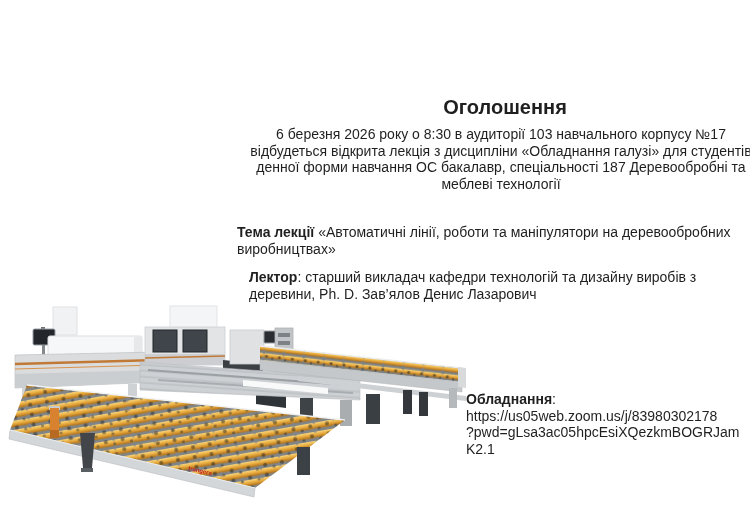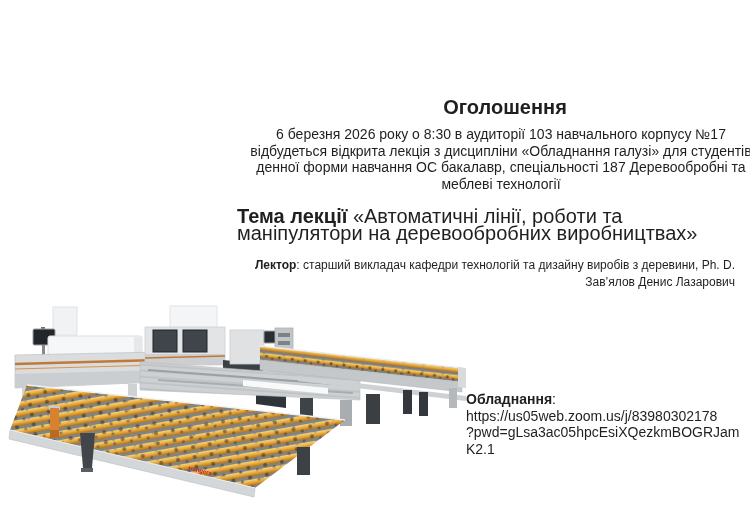--- a/index.html
+++ b/index.html
@@ -13,26 +13,26 @@
   }
   .title {
     position:absolute; left:237px; top:84px; width:512px;
     text-align:center; font-size:20px; font-weight:bold; margin:12px;
   }
   .announce {
     position:absolute; left:237px; top:118px; width:512px;
     text-align:center; font-size:14px; line-height:16.6px; margin:8px;
   }
   .topic {
-    position:absolute; left:237px; top:208px; width:498px;
-    font-size:20px; line-height:17px; margin:0;
+    position:absolute; left:237px; top:224px; width:498px;
+    font-size:14px; line-height:17px; margin:0;
   }
   .lecturer {
     position:absolute; left:237px; top:257px; width:498px;
-    font-size:12px; line-height:17px; margin:0;text-align:right;
+    font-size:14px; line-height:17px; margin:12px;
   }
   .machinery {
     position:absolute; left:8px; top:302px; width:462px; height:196px;
   }
   .linkblock {
     position:absolute; left:466px; top:391px; width:288px;
     font-size:14px; line-height:16.6px;
   }
   .linkblock .label-line { margin:0; }
   .url-line { display:block; white-space:nowrap; }

